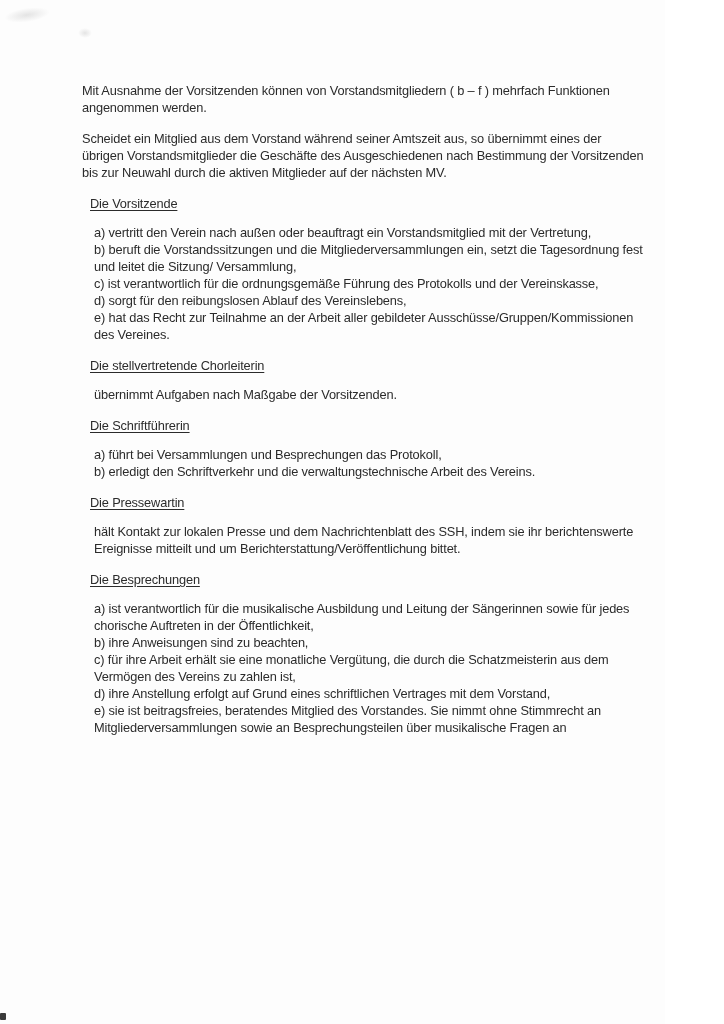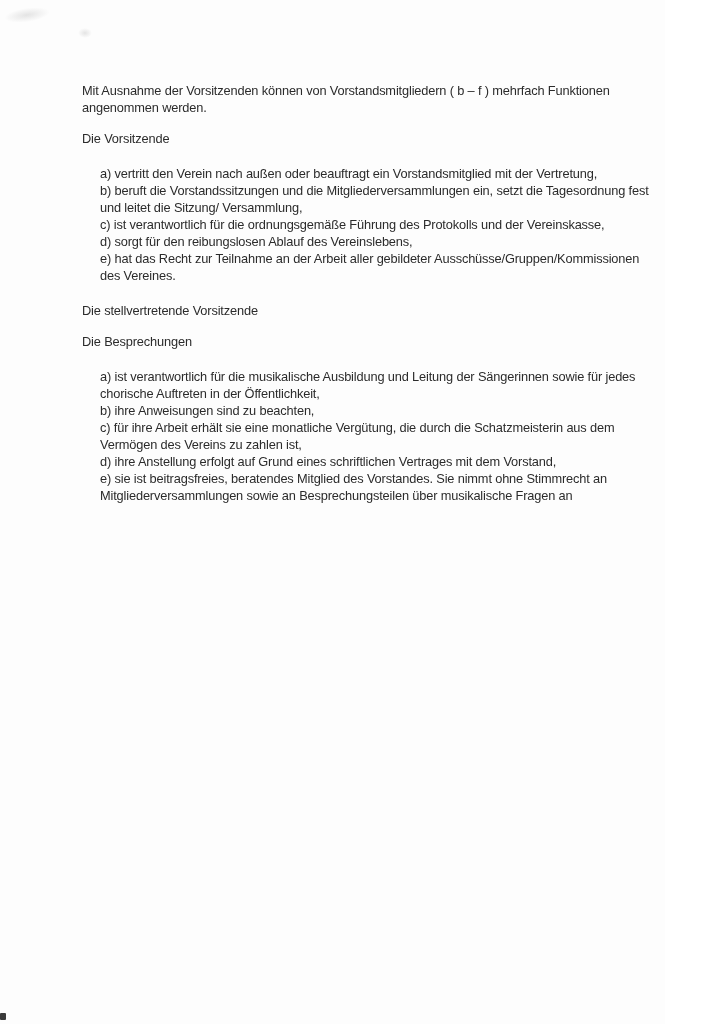--- a/index.html
+++ b/index.html
@@ -26,27 +26,28 @@
     letter-spacing: -0.15px;
   }
   .block {
     margin: 0 0 14px 0;
     white-space: pre-line;
   }
   .section {
     margin: 0 0 14px 0;
   }
   .heading {
-    margin: 0;
+    margin: 8px;
     font-size: 12.8px;
     font-weight: normal;
+    text-decoration: underline;
     text-underline-offset: 2px;
   }
   .body-text {
-    margin: 18px;
+    margin: 12px;
     white-space: pre-line;
   }
   
   .smudge-top-left {
     position: absolute;
     left: 4px; top: 8px;
     width: 46px; height: 14px;
     background: radial-gradient(ellipse at center, rgba(180,180,180,0.35), rgba(255,255,255,0) 70%);
     border-radius: 50%;
     transform: rotate(-8deg);
@@ -71,39 +72,51 @@
 
 <div class="page">
 
   <div class="smudge-top-left"></div>
   <div class="smudge-top-left2"></div>
 
   <div class="content">
 
     <p class="block">Mit Ausnahme der Vorsitzenden können von Vorstandsmitgliedern ( b – f ) mehrfach Funktionen
 angenommen werden.</p>
+    <p class="block">Scheidet ein Mitglied aus dem Vorstand während seiner Amtszeit aus, so übernimmt eines der
+übrigen Vorstandsmitglieder die Geschäfte des Ausgeschiedenen nach Bestimmung der Vorsitzenden
+bis zur Neuwahl durch die aktiven Mitglieder auf der nächsten MV.</p>
 
     <div class="section">
       <h3 class="heading">Die Vorsitzende</h3>
       <p class="body-text">a) vertritt den Verein nach außen oder beauftragt ein Vorstandsmitglied mit der Vertretung,
 b) beruft die Vorstandssitzungen und die Mitgliederversammlungen ein, setzt die Tagesordnung fest
 und leitet die Sitzung/ Versammlung,
 c) ist verantwortlich für die ordnungsgemäße Führung des Protokolls und der Vereinskasse,
 d) sorgt für den reibungslosen Ablauf des Vereinslebens,
 e) hat das Recht zur Teilnahme an der Arbeit aller gebildeter Ausschüsse/Gruppen/Kommissionen
 des Vereines.</p>
     </div>
 
     <div class="section">
-      <h3 class="heading">Die stellvertretende Vorsitzende</h3>
+      <h3 class="heading">Die stellvertretende Chorleiterin</h3>
+      <p class="body-text">übernimmt Aufgaben nach Maßgabe der Vorsitzenden.</p>
     </div>
 
 
+    <div class="section">
+      <h3 class="heading">Die Schriftführerin</h3>
+      <p class="body-text">a) führt bei Versammlungen und Besprechungen das Protokoll,
+b) erledigt den Schriftverkehr und die verwaltungstechnische Arbeit des Vereins.</p>
+    </div>
 
     <div class="section">
+      <h3 class="heading">Die Pressewartin</h3>
+      <p class="body-text">hält Kontakt zur lokalen Presse und dem Nachrichtenblatt des SSH, indem sie ihr berichtenswerte
+Ereignisse  mitteilt und um Berichterstattung/Veröffentlichung bittet.</p>
     </div>
 
     <div class="section">
       <h3 class="heading">Die Besprechungen</h3>
       <p class="body-text">a) ist verantwortlich für die musikalische Ausbildung und Leitung der Sängerinnen  sowie für jedes
 chorische Auftreten in der Öffentlichkeit,
 b) ihre Anweisungen sind zu beachten,
 c) für ihre Arbeit erhält sie eine monatliche Vergütung, die durch die  Schatzmeisterin aus dem
 Vermögen des Vereins zu zahlen ist,
 d) ihre Anstellung erfolgt auf Grund eines schriftlichen Vertrages mit dem Vorstand,

